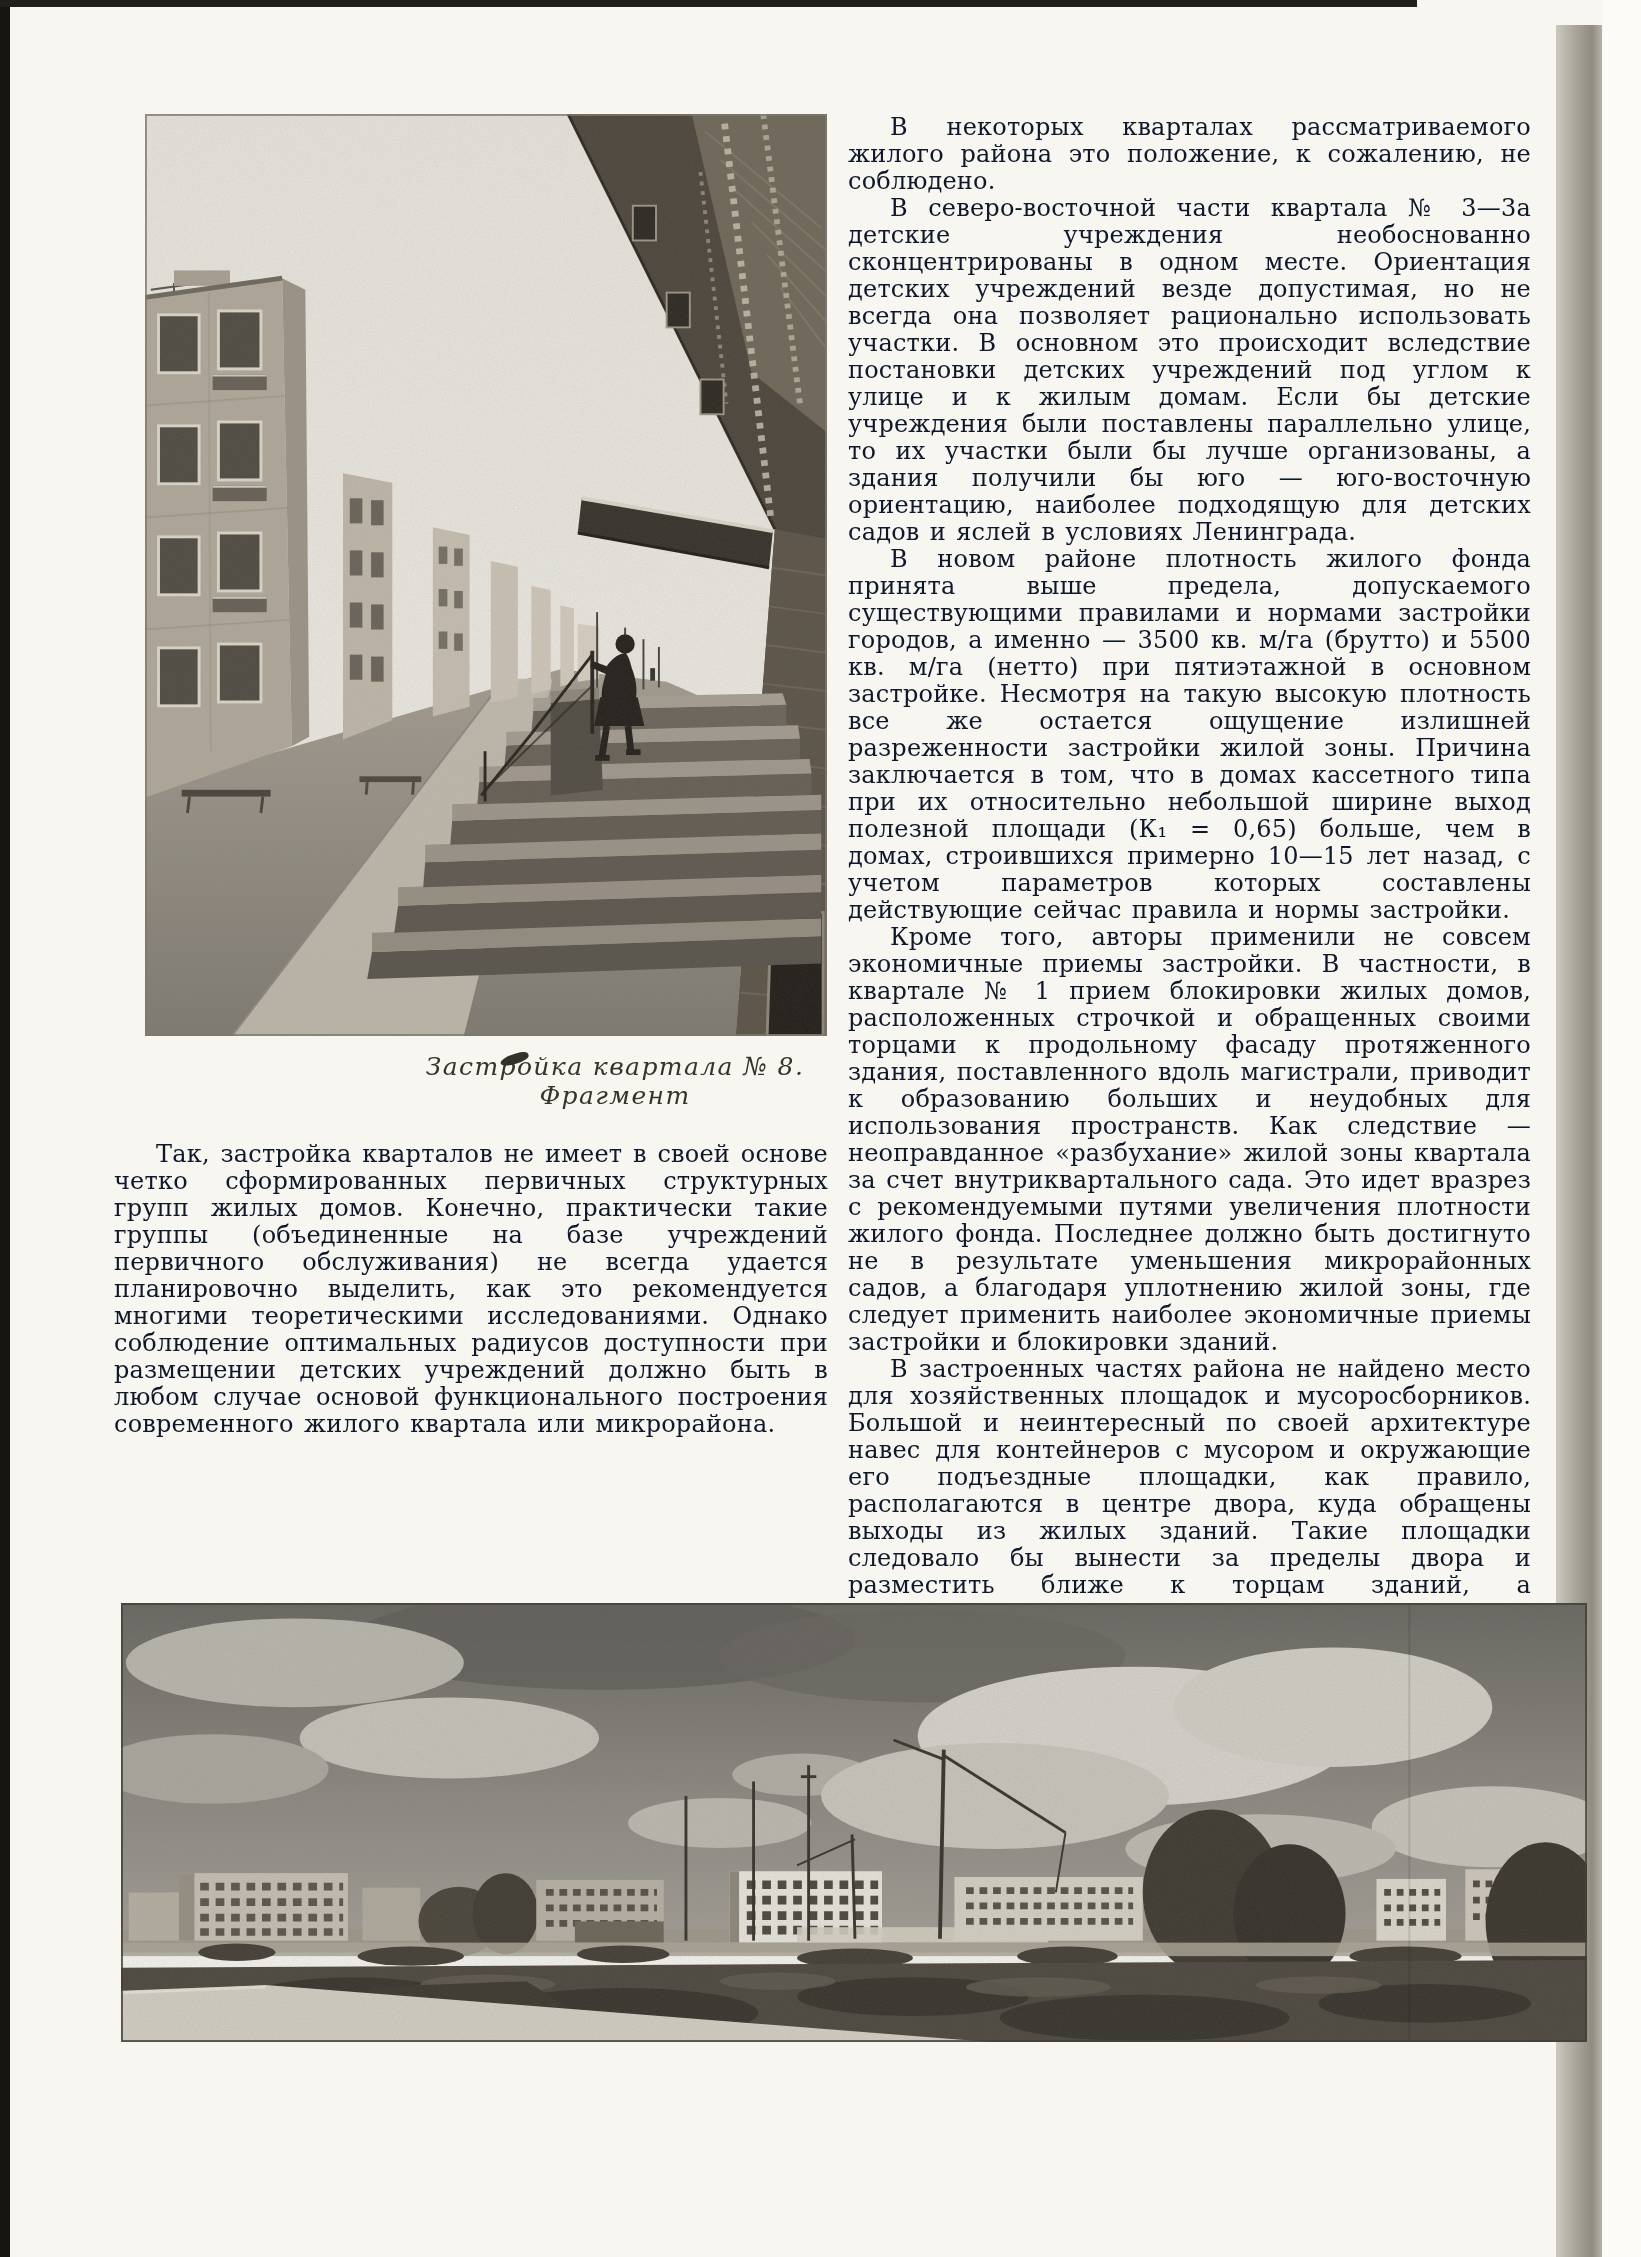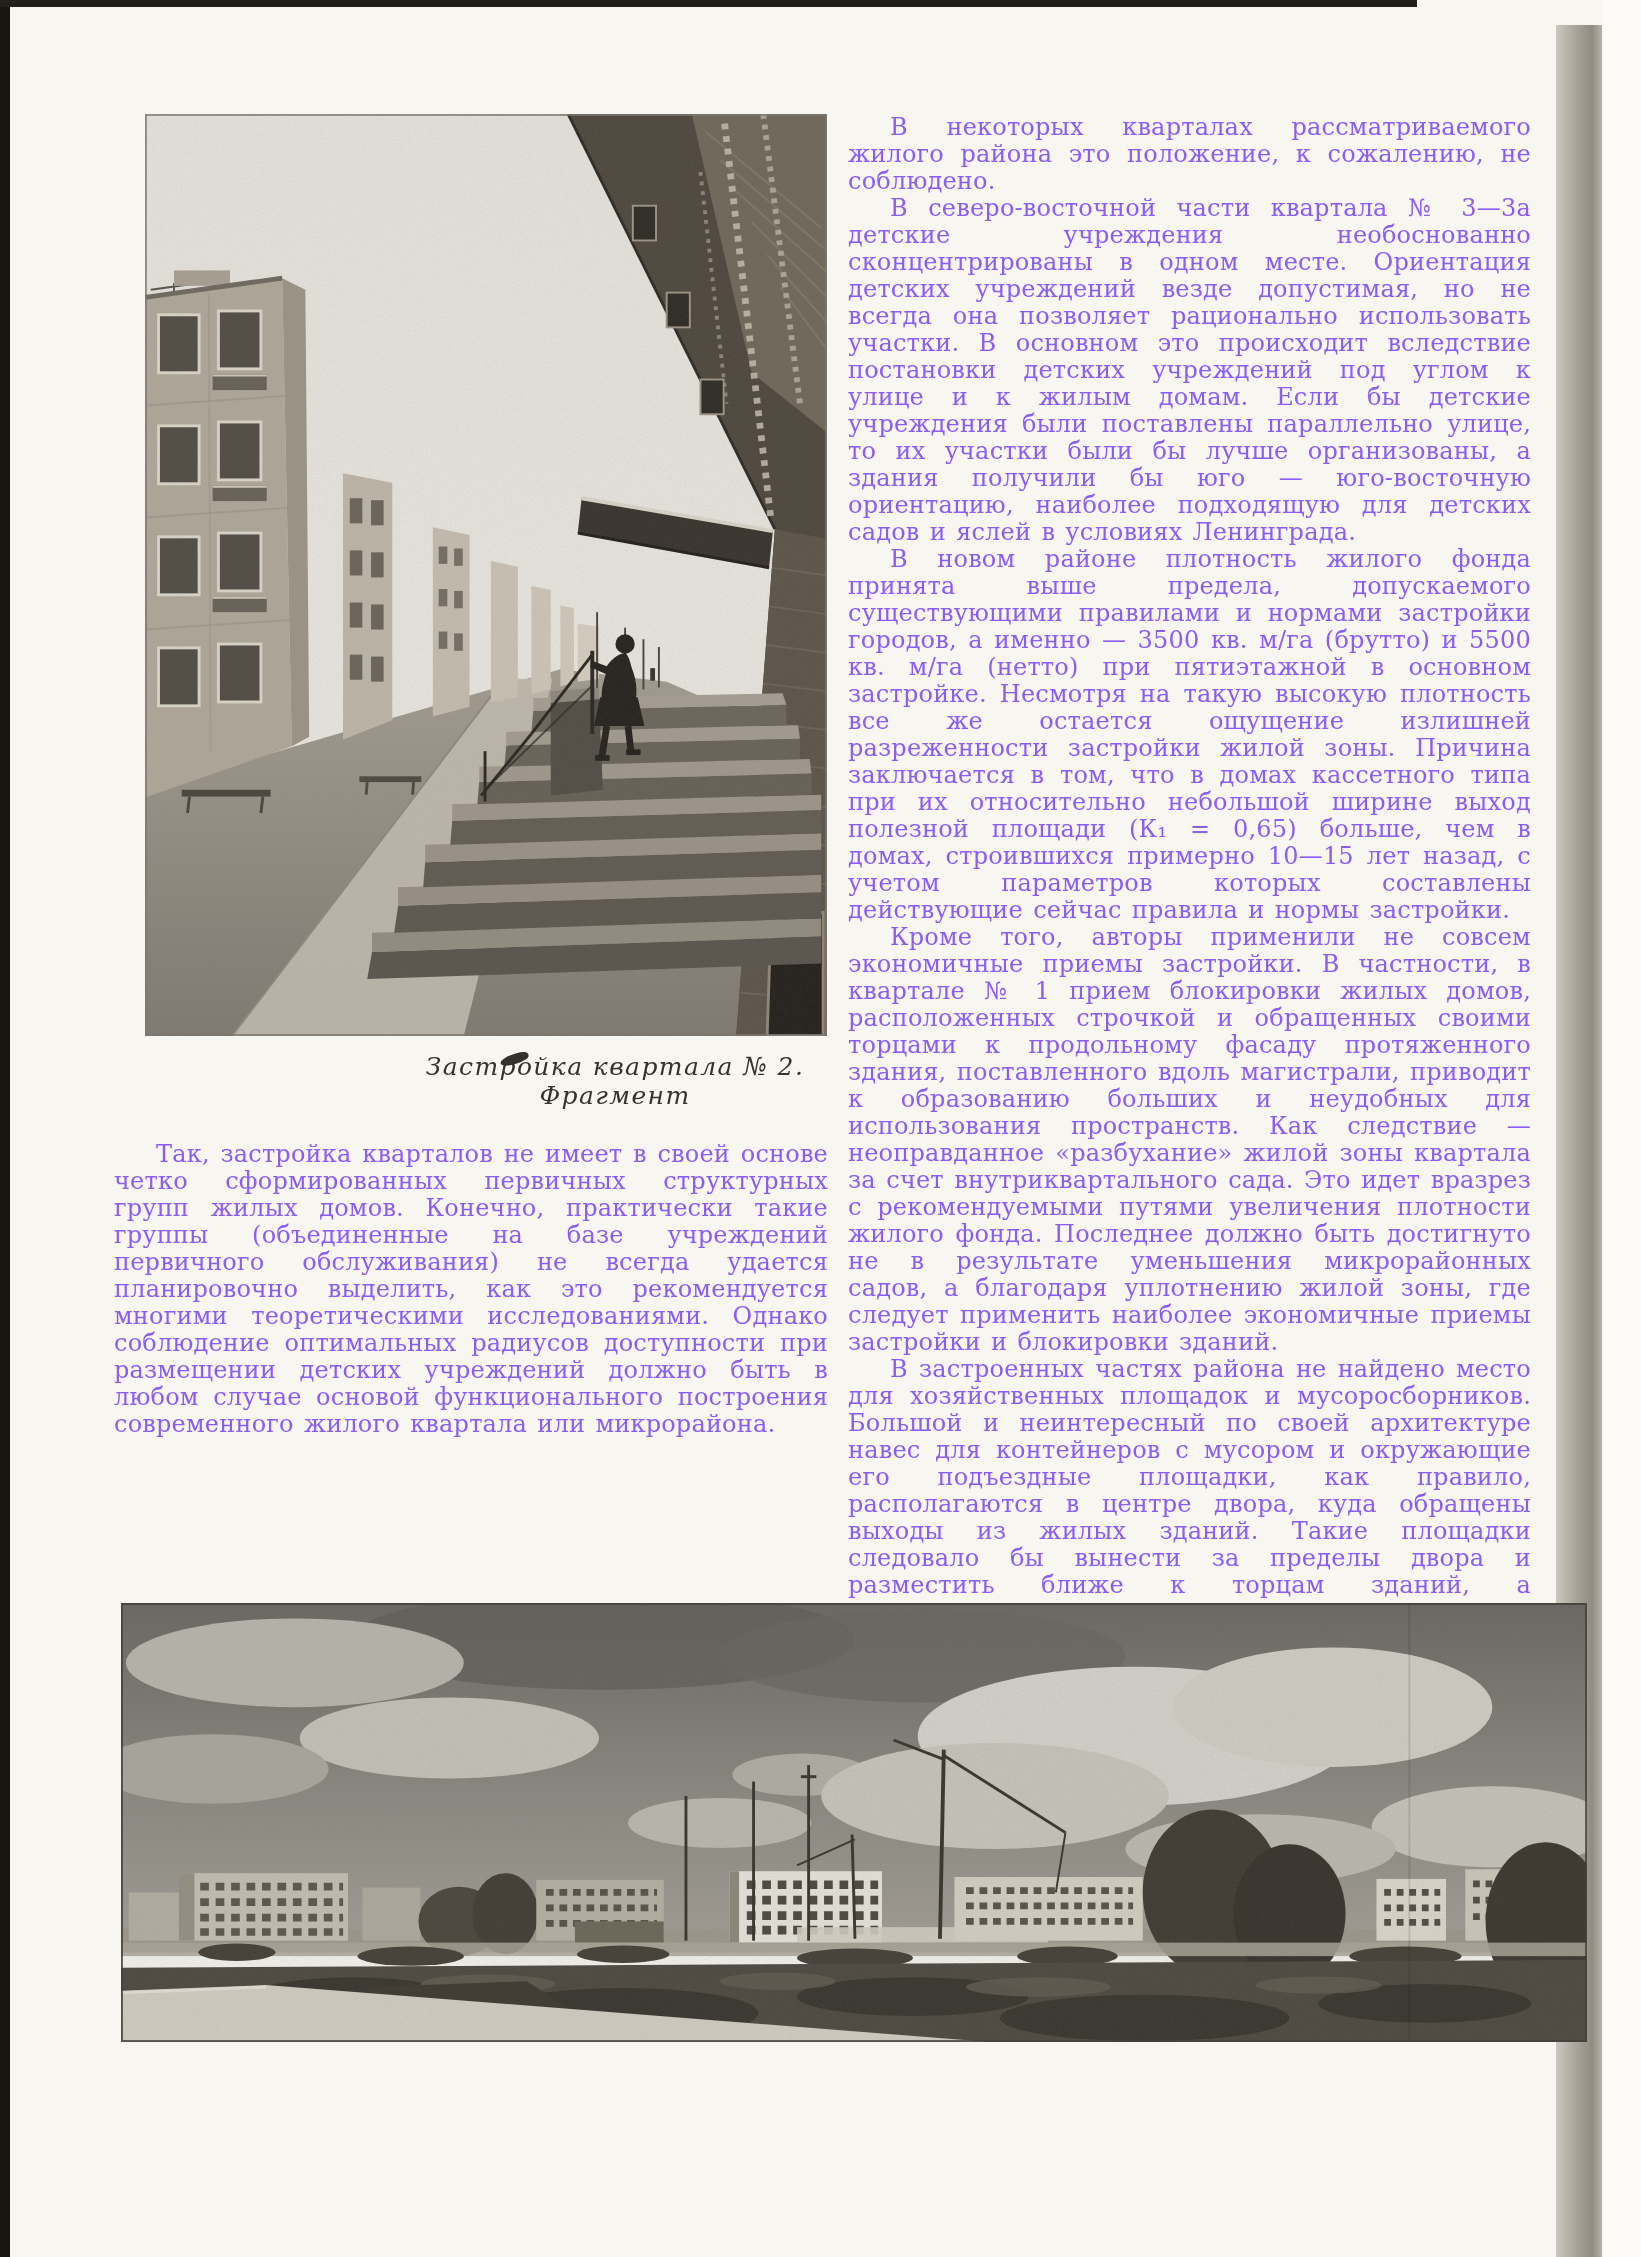--- a/index.html
+++ b/index.html
@@ -11,21 +11,21 @@
           background:linear-gradient(90deg,#cdc8bd,#a8a398 45%,#918c81 78%,#b7b2a8);}
   .right-margin{position:absolute;left:1603px;top:0;width:39px;height:2257px;background:#fcfbf8;}
   figure{margin:0;}
   .photo-top{position:absolute;left:145px;top:114px;width:682px;height:922px;}
   .photo-bottom{position:absolute;left:121px;top:1603px;width:1466px;height:439px;}
   figure svg{display:block;width:100%;height:100%;}
   .caption{position:absolute;left:388px;top:1052px;width:454px;text-align:center;
            font-style:italic;font-size:25px;letter-spacing:1.4px;color:#36332b;}
   .blot{position:absolute;left:500px;top:1054px;width:29px;height:9.7px;background:#33312a;
         border-radius:60% 40% 50% 50%;transform:rotate(-16deg);}
-  .col{position:absolute;color:#8b5cf6;font-size:24px;line-height:27px;text-align:justify;
+  .col{position:absolute;color:#0f172a;font-size:24px;line-height:27px;text-align:justify;
        word-spacing:2.4px;letter-spacing:0.2px;}
   .col p{margin:0;text-indent:42px;}
   .left-col{left:114px;top:1141px;width:714px;}
   .right-col{left:848px;top:114px;width:683px;}
 </style>
 </head>
 <body>
 
 <div class="page">
 
@@ -201,21 +201,21 @@
       <polygon points="471,604 510,604 517,634 465,634" fill="#211e1a"></polygon>
       <path d="M478,634 L473,666 M500,634 L503,660" stroke="#211e1a" stroke-width="7" fill="none"></path>
       <rect x="466" y="664" width="15" height="6" fill="#211e1a"></rect>
       <rect x="498" y="658" width="15" height="6" fill="#211e1a"></rect>
 
       <rect x="0" y="0" width="706" height="955" filter="url(#g1)"></rect>
       <rect x="1" y="1" width="704" height="953" fill="none" stroke="#7d786e" stroke-width="2" opacity="0.8"></rect>
     </svg>
   </figure>
 
-  <div class="caption">Застройка квартала № 2. Фрагмент</div>
+  <div class="caption">Застройка квартала № 8. Фрагмент</div>
   <div class="blot"></div>
 
   <div class="col left-col">
     <p>Так, застройка кварталов не имеет в своей основе четко сформированных первичных структурных групп жилых домов. Конечно, практически такие группы (объединенные на базе учреждений первичного обслуживания) не всегда удается планировочно выделить, как это рекомендуется многими теоретическими исследованиями. Однако соблюдение оптимальных радиусов доступности при размещении детских учреждений должно быть в любом случае основой функционального построения современного жилого квартала или микрорайона.</p>
   </div>
 
   <div class="col right-col">
     <p>В некоторых кварталах рассматриваемого жилого района это положение, к сожалению, не соблюдено.</p>
     <p>В северо-восточной части квартала № 3—3а детские учреждения необоснованно сконцентрированы в одном месте. Ориентация детских учреждений везде допустимая, но не всегда она позволяет рационально использовать участки. В основном это происходит вследствие постановки детских учреждений под углом к улице и к жилым домам. Если бы детские учреждения были поставлены параллельно улице, то их участки были бы лучше организованы, а здания получили бы юго — юго-восточную ориентацию, наиболее подходящую для детских садов и яслей в условиях Ленинграда.</p>
     <p>В новом районе плотность жилого фонда принята выше предела, допускаемого существующими правилами и нормами застройки городов, а именно — 3500 кв. м/га (брутто) и 5500 кв. м/га (нетто) при пятиэтажной в основном застройке. Несмотря на такую высокую плотность все же остается ощущение излишней разреженности застройки жилой зоны. Причина заключается в том, что в домах кассетного типа при их относительно небольшой ширине выход полезной площади (К₁ = 0,65) больше, чем в домах, строившихся примерно 10—15 лет назад, с учетом параметров которых составлены действующие сейчас правила и нормы застройки.</p>

